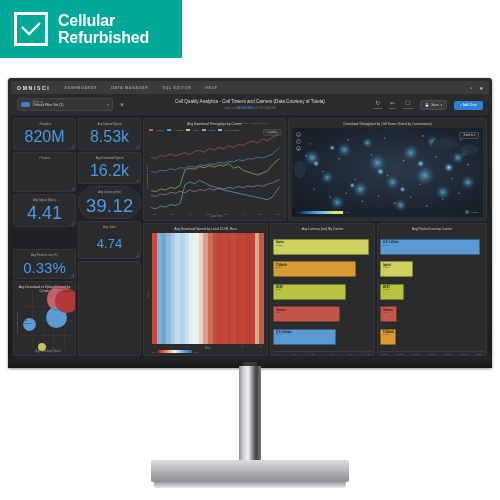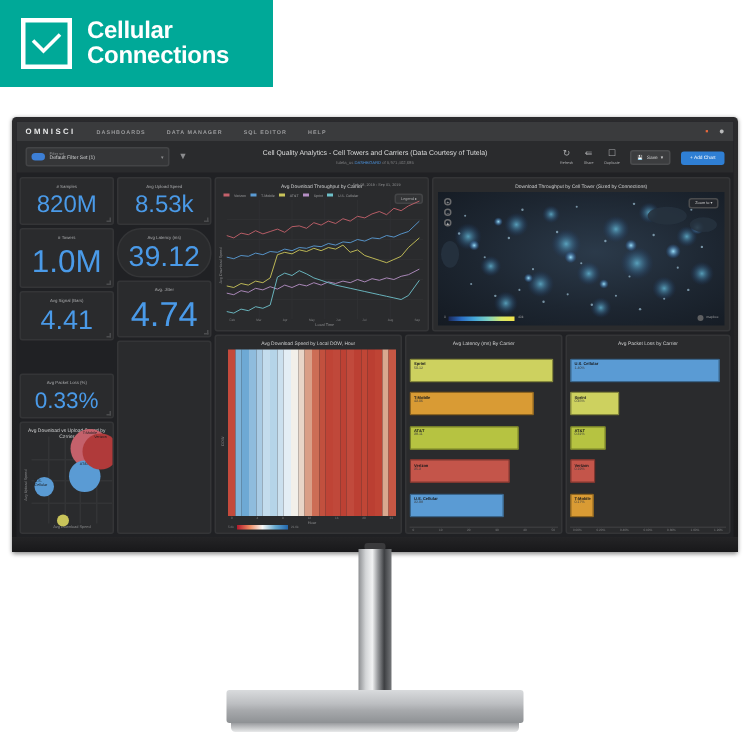--- a/index.html
+++ b/index.html
@@ -185,21 +185,21 @@
 <body>
 
 <div id="badge">
   <div class="chk">
     <svg width="22" height="16" viewBox="0 0 22 16">
         <polyline points="2,6 9,13 20,2" fill="none" stroke="#ffffff" stroke-width="2.4"></polyline>
       </svg>
   </div>
   <div class="txt">
     <div>Cellular</div>
-    <div>Connections</div>
+    <div>Refurbished</div>
   </div>
 </div>
 
 <div id="monitor">
 
   <div id="bezel">
     <div id="screen">
 
       <div class="navbar">
         <div class="logo">OMNISCI</div>
@@ -258,21 +258,20 @@
       <div class="canvas">
 
         <div class="col" style="width:63px;">
           <div class="panel kpi" style="height:32px;">
             <div class="lab"># Samples</div>
             <div class="val" style="font-size:16px;">820M</div>
             <span class="rs"></span>
           </div>
           <div class="panel kpi" style="height:40px;">
             <div class="lab"># Towers</div>
-            <div class="val" style="font-size:21px;">1.0M</div>
             <span class="rs"></span>
           </div>
           <div class="panel kpi" style="height:33px;">
             <div class="lab">Avg Signal (Bars)</div>
             <div class="val" style="font-size:18px;">4.41</div>
             <span class="rs"></span>
           </div>
           <div class="panel kpi" style="height:30px;margin-top:20px;">
             <div class="lab">Avg Packet Loss (%)</div>
             <div class="val" style="font-size:15px;">0.33%</div>
@@ -314,28 +313,33 @@
             <span class="rs"></span>
           </div>
         </div>
 
         <div class="col" style="width:63px;">
           <div class="panel kpi" style="height:32px;">
             <div class="lab">Avg Upload Speed</div>
             <div class="val" style="font-size:16px;">8.53k</div>
             <span class="rs"></span>
           </div>
+          <div class="panel kpi" style="height:32px;">
+            <div class="lab">Avg Download Speed</div>
+            <div class="val" style="font-size:16px;">16.2k</div>
+            <span class="rs"></span>
+          </div>
           <div class="panel kpi" style="height:33px;border-radius:16px;">
             <div class="lab">Avg Latency (ms)</div>
             <div class="val" style="font-size:19px;">39.12</div>
             <span class="rs"></span>
           </div>
           <div class="panel kpi" style="height:38px;">
             <div class="lab">Avg. Jitter</div>
-            <div class="val" style="font-size:23px;">4.74</div>
+            <div class="val" style="font-size:13px;">4.74</div>
             <span class="rs"></span>
           </div>
           <div class="panel" style="flex:1;"></div>
         </div>
 
         <div class="col" style="flex:1;">
 
           <div style="display:flex;gap:2px;height:103px;">
             <div class="panel" style="width:143px;">
               <div class="ph">Avg Download Throughput by Carrier</div>

